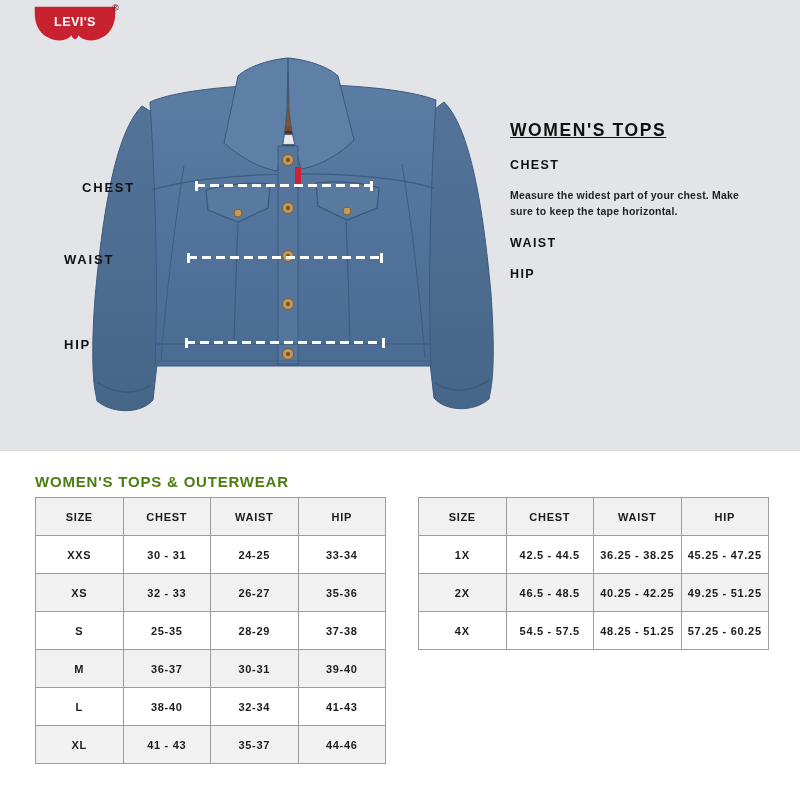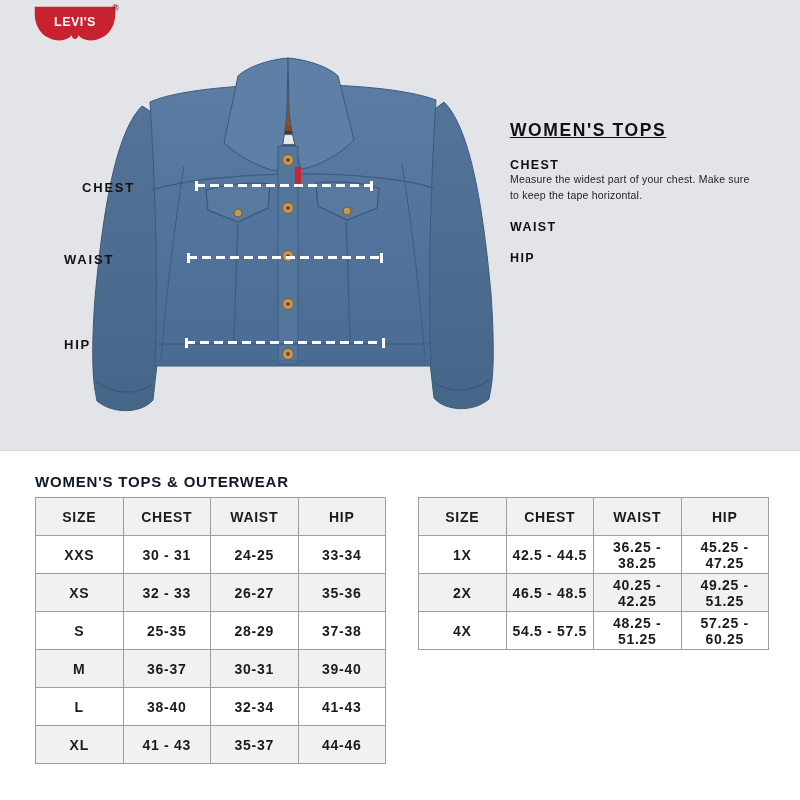--- a/index.html
+++ b/index.html
@@ -19,31 +19,31 @@
   .dash-line{position:absolute;height:3px;
     background:repeating-linear-gradient(90deg,#ffffff 0 9px,transparent 9px 14px);}
   .dash-line::before,.dash-line::after{content:"";position:absolute;top:-3.5px;width:3px;
     height:10px;background:#ffffff;}
   .dash-line::before{left:-1px;}
   .dash-line::after{right:-1px;}
 
   .guide-text{position:absolute;left:510px;top:120px;width:245px;color:#111;}
   .guide-title{font-size:17.5px;font-weight:700;letter-spacing:1.6px;line-height:1.22;text-decoration:underline;}
   .guide-sec-label{font-size:12.5px;font-weight:700;letter-spacing:1.4px;margin-top:17px;}
-  .guide-sec-text{font-size:10.5px;line-height:1.45;color:#1f1f1f;margin-top:0;
-    letter-spacing:0.2px;}
+  .guide-sec-text{font-size:10.5px;line-height:1.45;color:#1f1f1f;margin-top:16px;
+    letter-spacing:0.2px;font-weight:bold;}
 
   
   .chart-title{position:absolute;left:35px;top:473px;font-size:15px;font-weight:700;
-    letter-spacing:0.8px;color:#0f172a;}
+    letter-spacing:0.8px;color:#4d7c0f;}
   .tbl{position:absolute;top:497px;width:351px;border-collapse:collapse;table-layout:fixed;}
   .tbl-left{left:35px;}
   .tbl-right{left:418px;}
   .tbl th,.tbl td{border:1px solid #9d9d9d;height:37px;text-align:center;vertical-align:middle;
-    font-size:14px;color:#1b1b1b;letter-spacing:0.7px;padding:0;}
+    font-size:11px;color:#1b1b1b;letter-spacing:0.7px;padding:0;}
   .tbl th{font-weight:700;background:#f1f1f2;}
   .tbl td{font-weight:700;}
   .tbl tbody tr:nth-child(even) td{background:#f1f1f2;}
 </style>
 </head>
 <body>
 
 <div class="page">
 
   <div class="hero">

